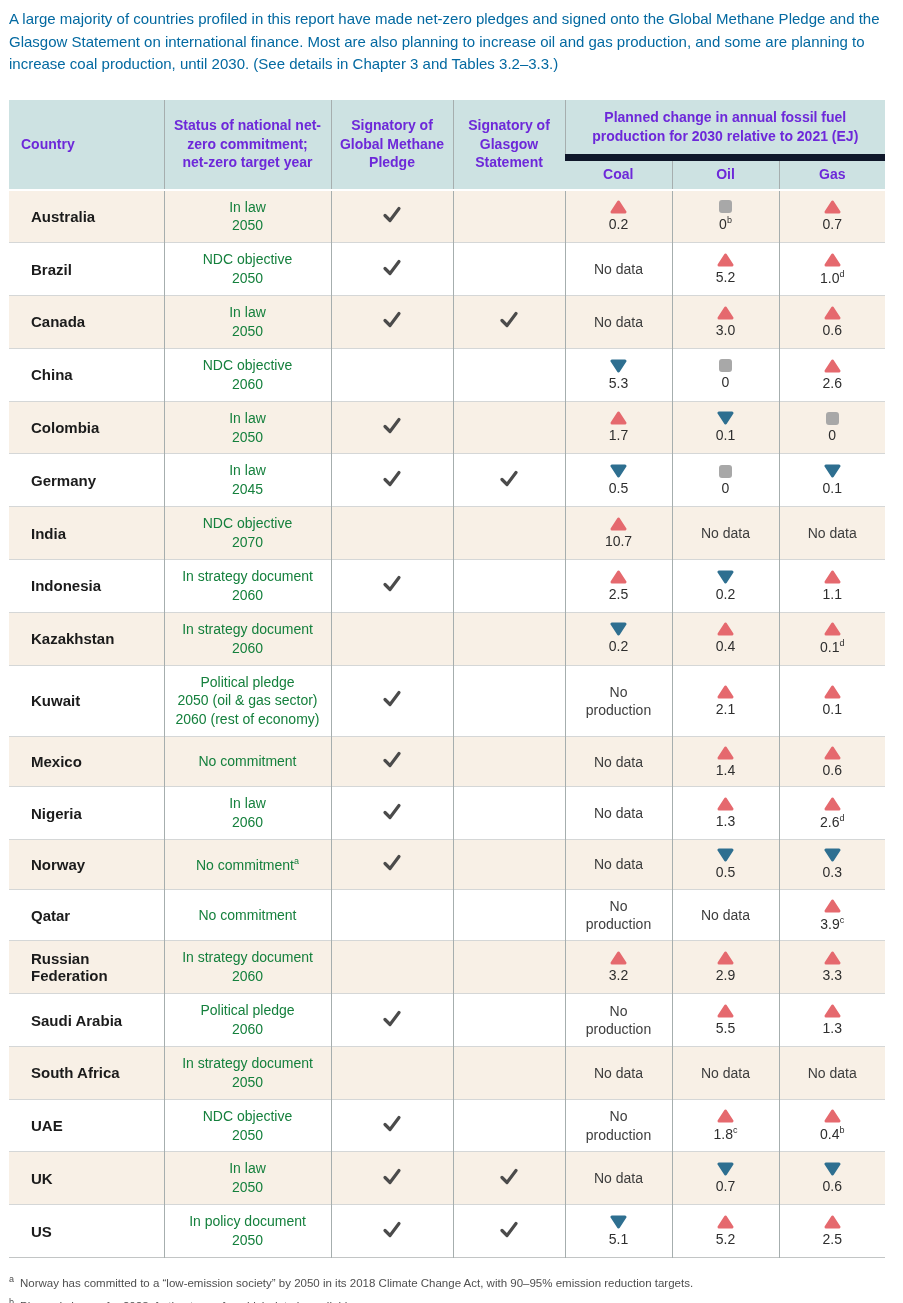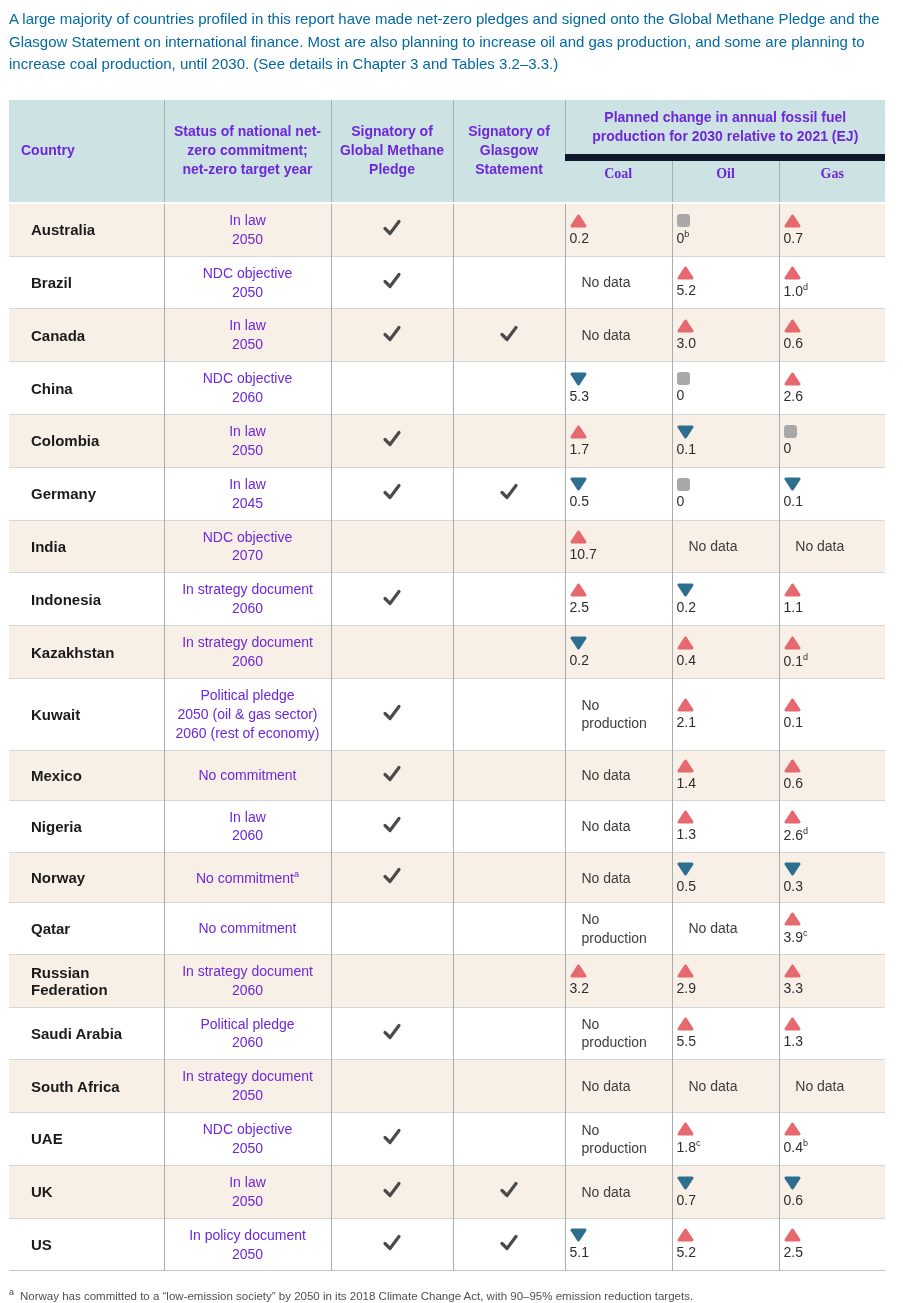--- a/index.html
+++ b/index.html
@@ -37,46 +37,46 @@
     color: #6d28d9;
     font-size: 14px;
     font-weight: bold;
     vertical-align: middle;
     text-align: center;
     padding: 6px 8px;
     line-height: 1.35;
   }
   thead th.h-country { text-align: left; padding-left: 12px; }
   thead tr.group-row th { height: 58px; }
-  thead tr.sub-row th { height: 32px; padding-top: 4px; padding-bottom: 18px; font-family: Liberation Serif, serif; }
+  thead tr.sub-row th { height: 32px; padding-top: 4px; padding-bottom: 4px; }
   thead th.h-group { border-bottom: 7px solid #0f172a; }
 
   th + th, td + td { border-left: 1px solid #a6aeae; }
 
   tbody tr { border-top: 1px solid #d5d7d7; }
   tbody tr:first-child { border-top: 2px solid #fff; }
   table.country-table { border-bottom: 1px solid #c2c5c5; }
   tbody tr.alt { background: var(--row-alt-bg, #f8f0e6); }
 
   tbody td { height: 50px; vertical-align: middle; padding: 7px 4px; }
   td.country {
     font-weight: bold;
     font-size: 15px;
     color: #1b1b1b;
     text-align: left;
     padding-left: 22px;
   }
   td.status {
     text-align: center;
     font-size: 14px;
-    color: #6d28d9;
+    color: #15803d;
     line-height: 1.35;
   }
   td.checkcell { text-align: center; }
-  td.fuel { font-size: 14px; color: #2e2e2e; }
+  td.fuel { text-align: center; font-size: 14px; color: #2e2e2e; }
   .symwrap { line-height: 0; margin-bottom: 3px; }
   .val { line-height: 1.1; }
   sup { font-size: 9px; }
   .zero {
     display: inline-block;
     width: 13px; height: 13px;
     border-radius: 3px;
     background: var(--no-change, #a8a8a8);
   }
   .nod {

